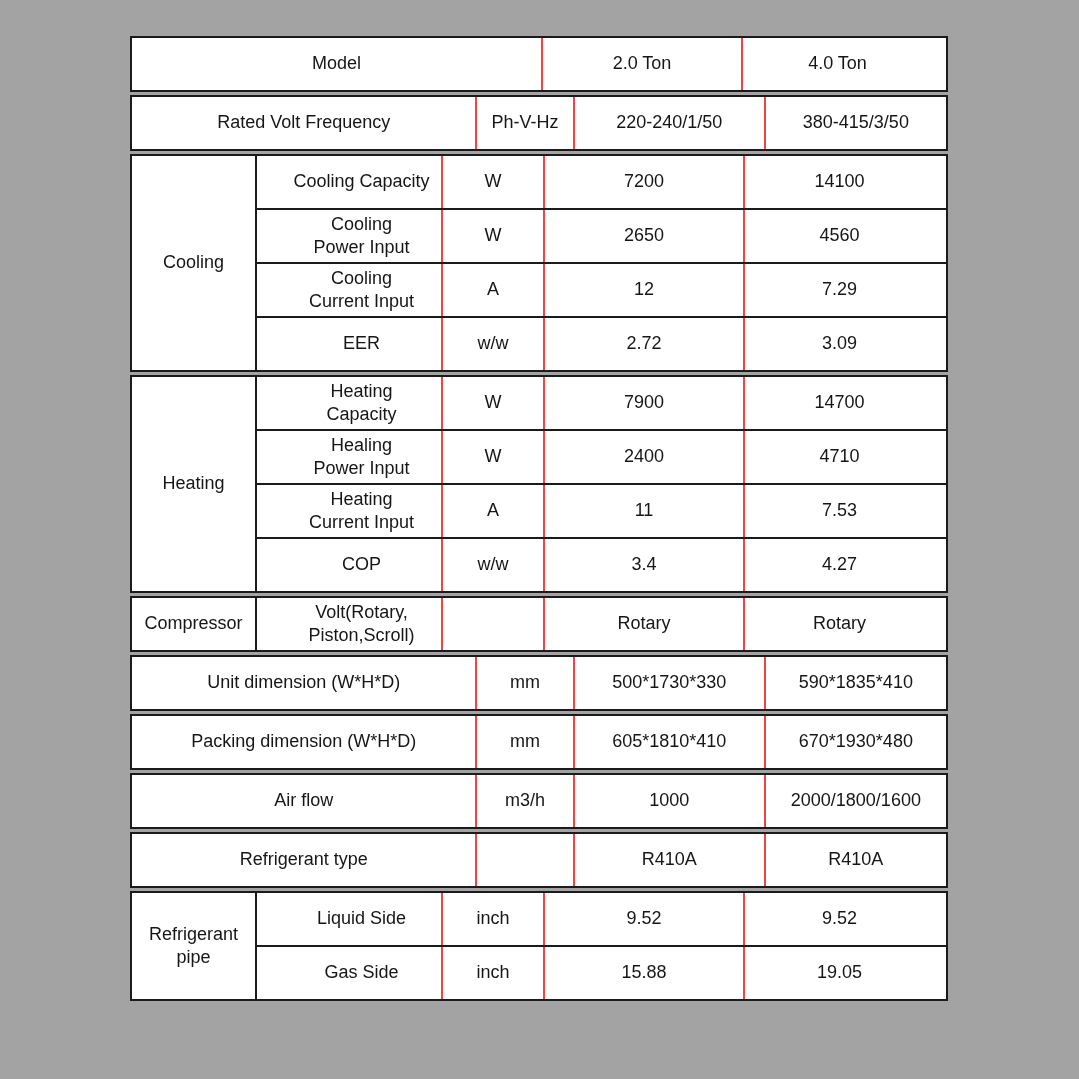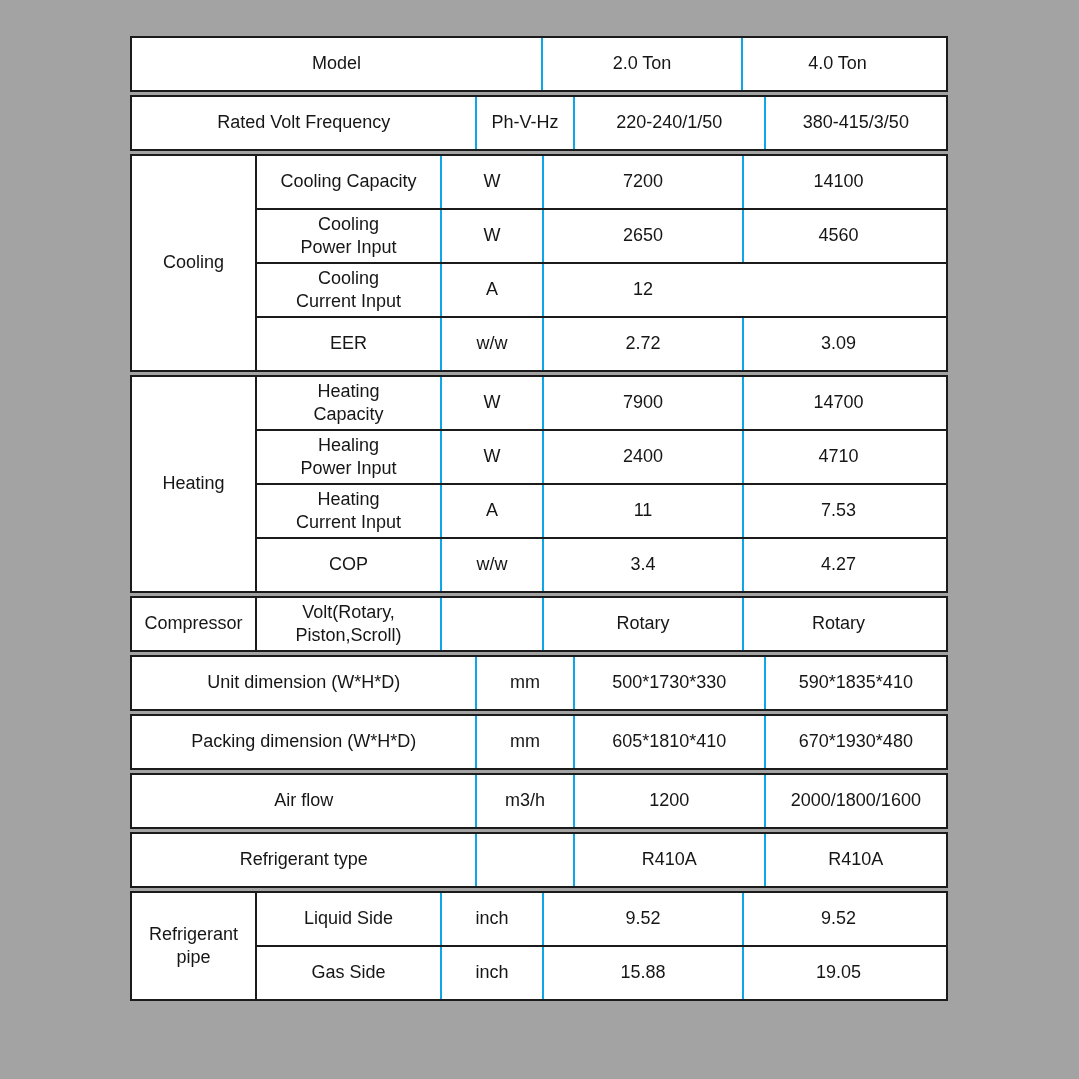--- a/index.html
+++ b/index.html
@@ -42,25 +42,25 @@
     height: 52px;
     display: flex;
     align-items: center;
     justify-content: center;
     text-align: center;
     font-size: 18px;
     line-height: 1.3;
     white-space: pre-line;
     overflow: hidden;
   }
-  .bl { border-left: 2px solid #0ea5e9; }
+  .bl { border-left: 2px solid #ef4444; }
   
   .span3 { width: 409px; }  
   .span2 { width: 360px; }
-  .c2g { width: 183px; }    
+  .c2g { width: 159px; margin-left: 25px; }    
   .c3  { width: 102px; }
   .c4  { width: 200px; }
   .c5  { width: 191px; }
   
   .gl {
     width: 125px;
     height: auto;
     align-self: stretch;
     border-right: 2px solid #1b1b1b;
   }
@@ -102,20 +102,21 @@
 Power Input</div>
           <div class="cell c3 bl">W</div>
           <div class="cell c4 bl">2650</div>
           <div class="cell c5 bl">4560</div>
         </div>
         <div class="row">
           <div class="cell c2g">Cooling
 Current Input</div>
           <div class="cell c3 bl">A</div>
           <div class="cell c4 bl">12</div>
+          <div class="cell c5 bl">7.29</div>
         </div>
         <div class="row">
           <div class="cell c2g">EER</div>
           <div class="cell c3 bl">w/w</div>
           <div class="cell c4 bl">2.72</div>
           <div class="cell c5 bl">3.09</div>
         </div>
       </div>
     </div>
 
@@ -180,21 +181,21 @@
         <div class="cell c3 bl">mm</div>
         <div class="cell c4 bl">605*1810*410</div>
         <div class="cell c5 bl">670*1930*480</div>
       </div>
     </div>
 
     <div class="group">
       <div class="row">
         <div class="cell span2">Air flow</div>
         <div class="cell c3 bl">m3/h</div>
-        <div class="cell c4 bl">1200</div>
+        <div class="cell c4 bl">1000</div>
         <div class="cell c5 bl">2000/1800/1600</div>
       </div>
     </div>
 
 
     <div class="group">
       <div class="row">
         <div class="cell span2">Refrigerant type</div>
         <div class="cell c3 bl"></div>
         <div class="cell c4 bl">R410A</div>

